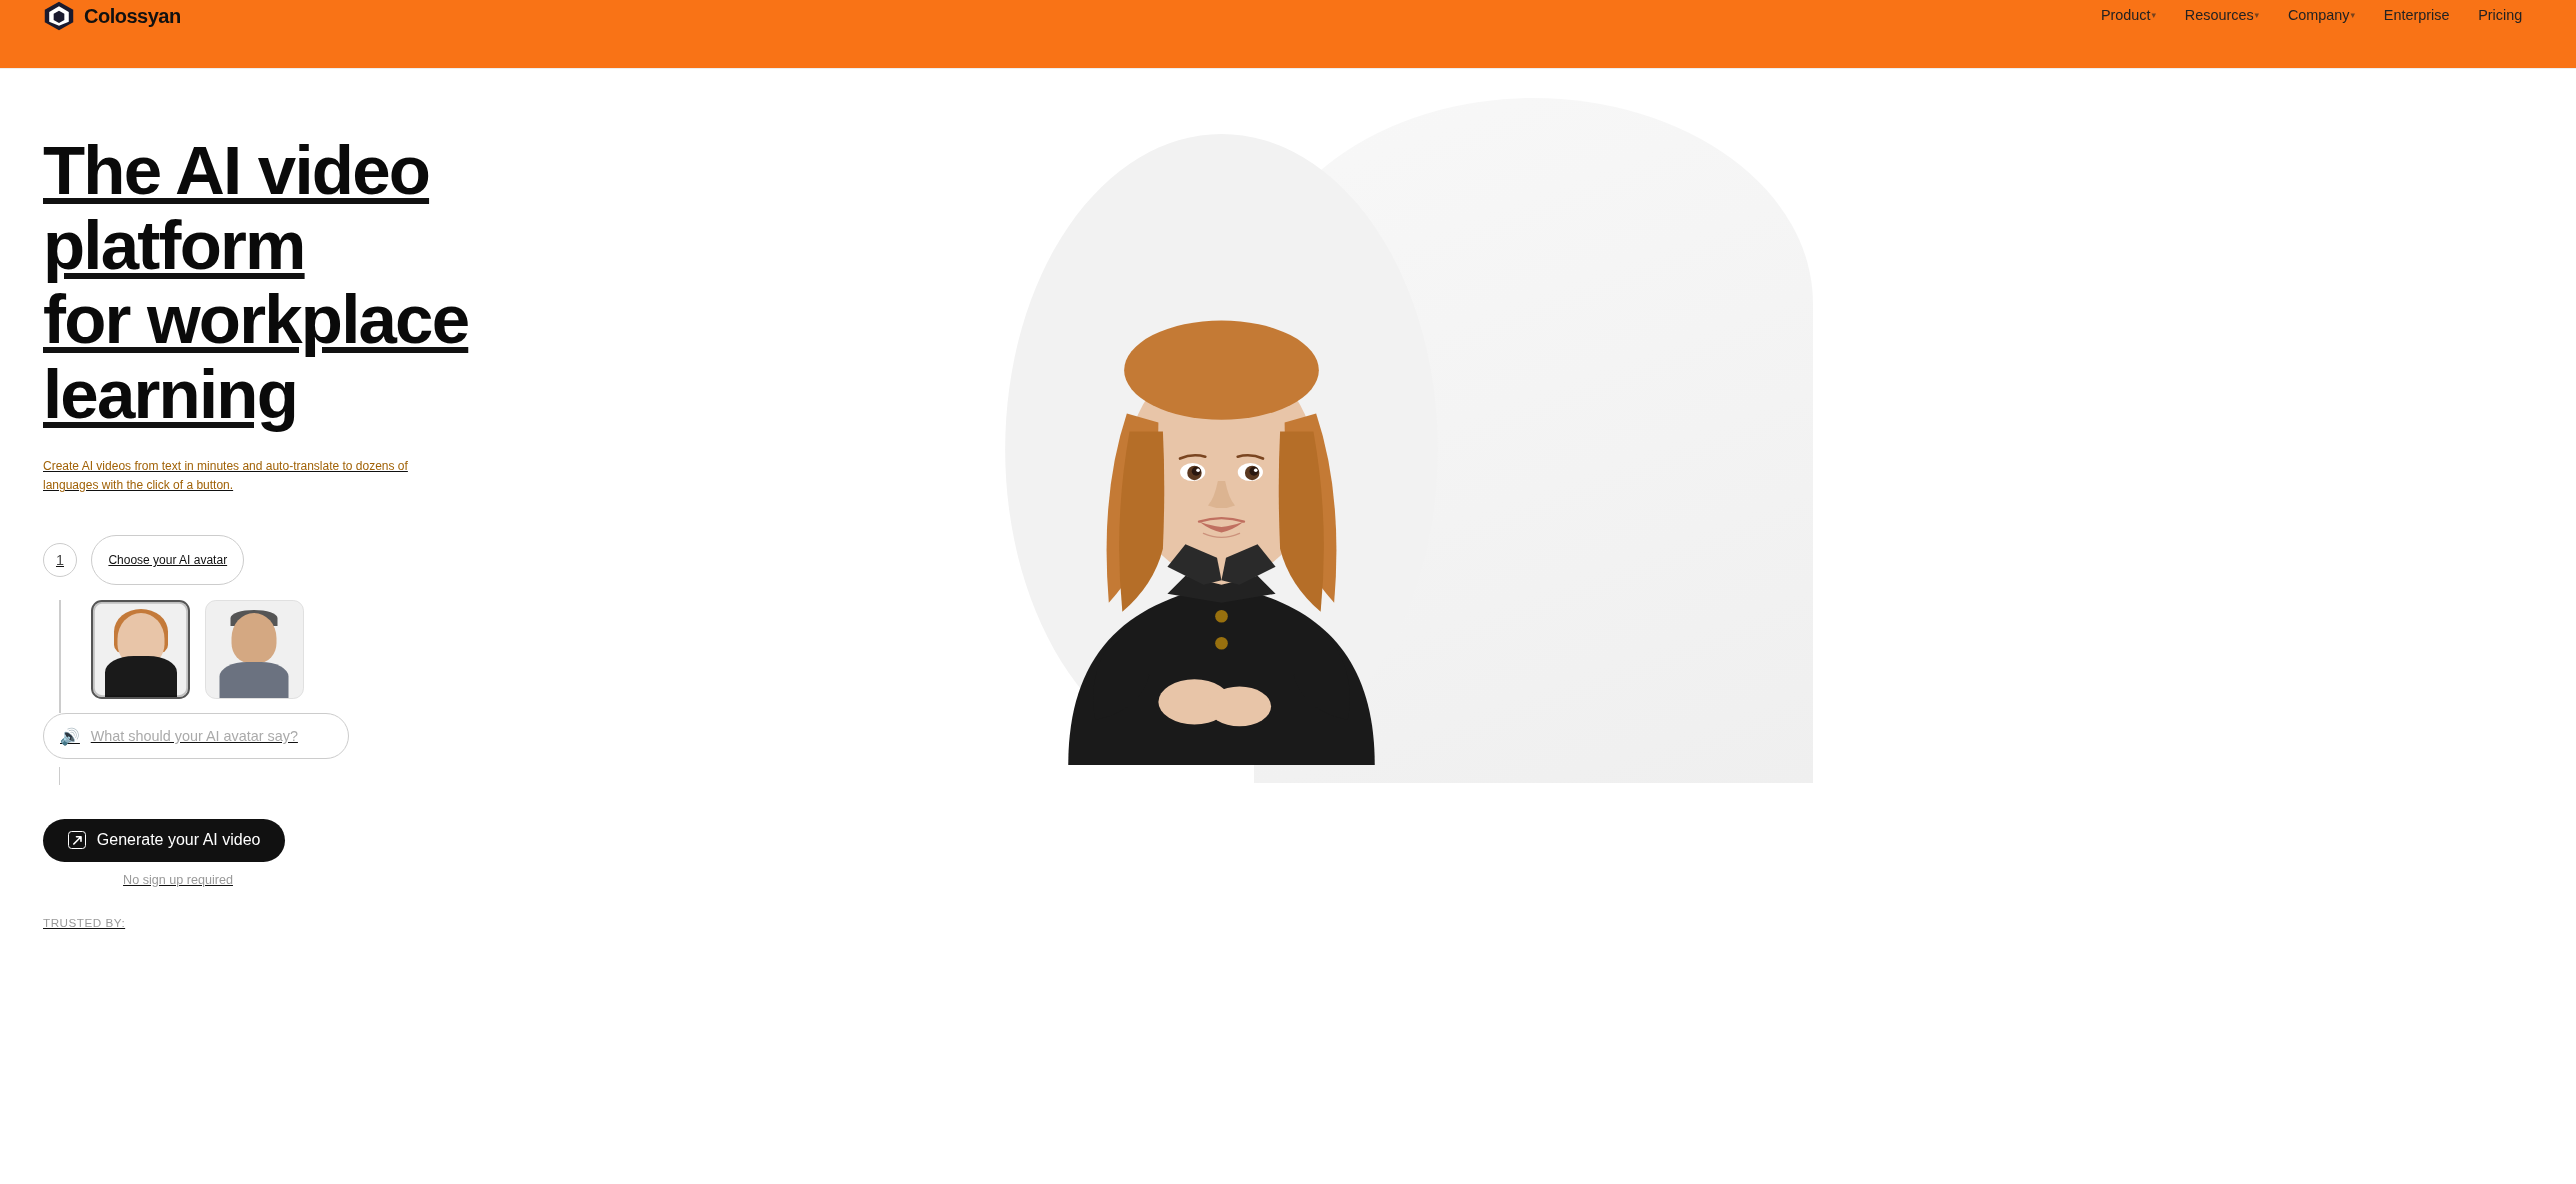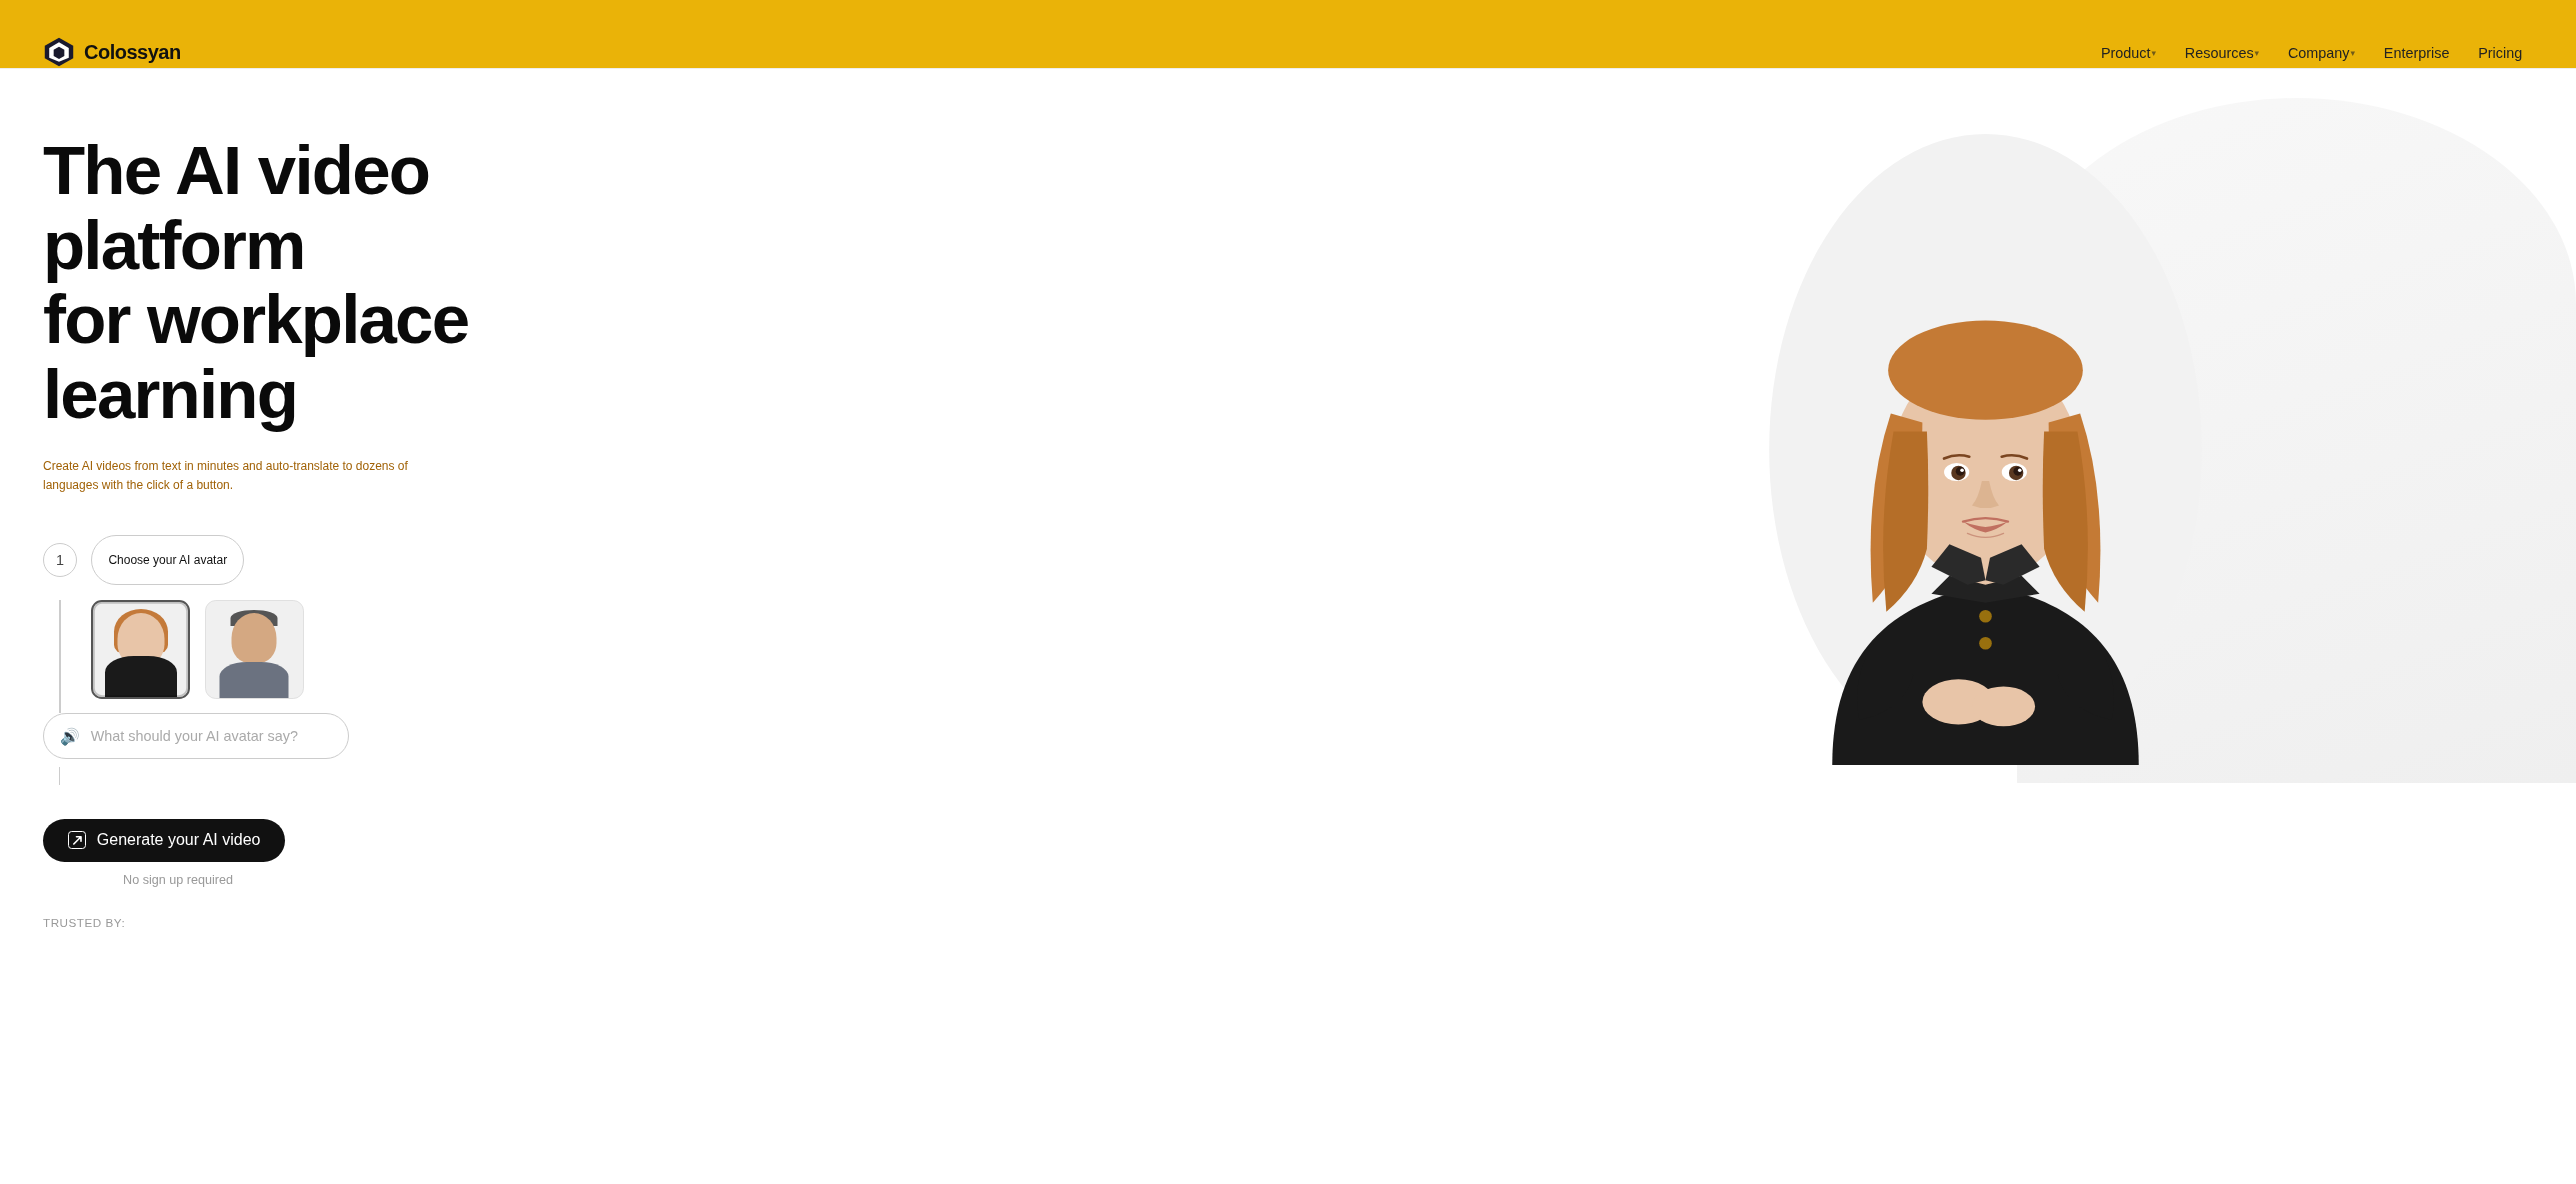--- a/index.html
+++ b/index.html
@@ -7,28 +7,28 @@
     body {
       font-family: -apple-system, BlinkMacSystemFont, 'Segoe UI', Helvetica, Arial, sans-serif;
       background: #fff;
       color: #111;
       overflow-x: hidden;
     }
 
     
     nav {
       display: flex;
-      align-items: flex-end;
+      align-items: flex-start;
       justify-content: space-between;
       padding: 0 43px;
       height: 69px;
       border-bottom: 0.9px solid #eee;
       position: sticky;
       top: 0;
-      background: #eab308;
+      background: #f97316;
       z-index: 100;
     }
 
     .nav-logo {
       display: flex;
       align-items: center;
       gap: 9px;
       text-decoration: none;
       color: #111;
     }
@@ -111,25 +111,25 @@
       font-weight: 500;
       cursor: pointer;
       color: #111;
       padding: 7.2px 3.6px;
     }
 
     
     .hero {
       display: flex;
       align-items: flex-start;
-      justify-content: space-between;
       padding: 65px 43px 0 43px;
       min-height: calc(100vh - 69px);
       position: relative;
       overflow: hidden;
+      text-decoration: underline;
     }
 
     .hero-content {
       flex: 0 0 52%;
       max-width: 631px;
     }
 
     .hero-title {
       font-size: 69px;
       font-weight: 700;

